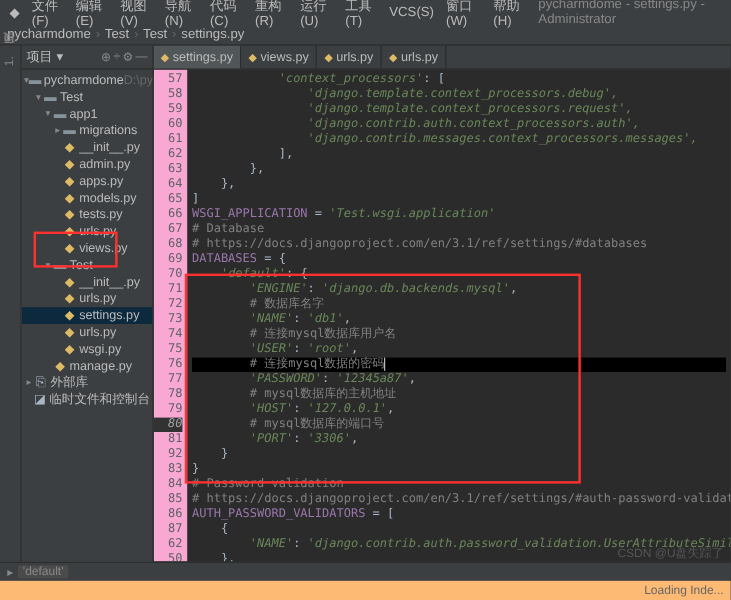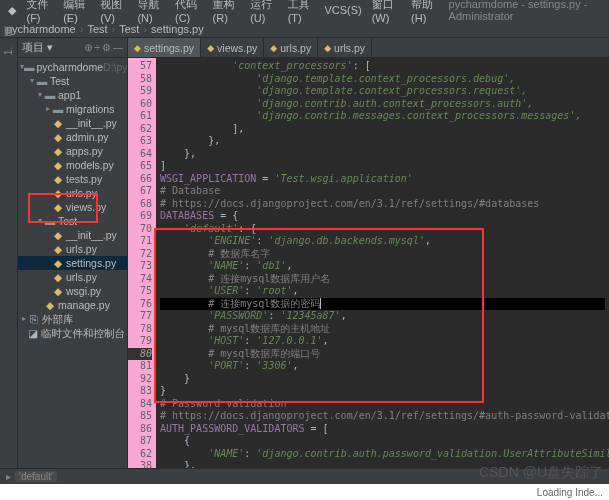--- a/index.html
+++ b/index.html
@@ -32,22 +32,22 @@
 .editor { flex: 1; display: flex; overflow: hidden; position: relative; font-family: Consolas, monospace; font-size: 10px; }
 .gutter { width: 28px; background: #f9a8d4; color: #606366; text-align: right; padding: 2px 4px 2px 0; line-height: 12.5px; }
 .gutter div.hl { background: #323232; color: #a4a3a3; font-style: italic; }
 .code { flex: 1; padding: 2px 4px; line-height: 12.5px; white-space: pre; color: #a9b7c6; overflow: hidden; } .str { color: #6a8759; font-style: italic; } .cmt { color: #808080; } .key { color: #9876aa; text-align: center; }
 .code .hl { background: #000000; display: block; }
 .caret { border-left: 1px solid #bbbbbb; }
 .redbox1 { position: absolute; border: 2px solid #ff3030; left: 28px; top: 193px; width: 70px; height: 30px; pointer-events: none; z-index: 5; }
 .redbox2 { position: absolute; border: 2px solid #ff3030; left: 154px; top: 228px; width: 330px; height: 175px; pointer-events: none; z-index: 5; }
 .statusbar-crumb { height: 16px; background: #3c3f41; border-top: 1px solid #2b2b2b; display: flex; align-items: center; padding: 0 6px; font-size: 10px; color: #888; }
 .statusbar-crumb .chip { background: #4b4b4b; border-radius: 2px; padding: 0 4px; margin-left: 4px; }
-.footer { height: 16px; background: #ffffff; display: flex; align-items: center; justify-content: flex-end; padding: 0 6px; font-size: 10px; color: #666; }
-.watermark { position: absolute; right: 6px; bottom: 18px; font-size: 14px; color: #555; z-index: 10; }
+.footer { height: 16px; background: #fdba74; display: flex; align-items: center; justify-content: flex-end; padding: 0 6px; font-size: 10px; color: #666; }
+.watermark { position: absolute; right: 6px; bottom: 32px; font-size: 10px; color: #555; z-index: 10; }
 </style>
 </head>
 <body>
 
 <div class="menubar">
   <span>◆</span>
   <span>文件(F)</span>
     <span>编辑(E)</span>
     <span>视图(V)</span>
     <span>导航(N)</span>
@@ -235,21 +235,21 @@
           <div class="">79</div>
           <div class="hl">80</div>
           <div class="">81</div>
           <div class="">92</div>
           <div class="">83</div>
           <div class="">84</div>
           <div class="">85</div>
           <div class="">86</div>
           <div class="">87</div>
           <div class="">62</div>
-          <div class="">38</div>
+          <div class="">50</div>
         </div>
       <div class="code" id="code"><div class="">            <span class="str">'context_processors'</span>: [</div><div class=""><span class="str">                'django.template.context_processors.debug',</span></div><div class=""><span class="str">                'django.template.context_processors.request',</span></div><div class=""><span class="str">                'django.contrib.auth.context_processors.auth',</span></div><div class=""><span class="str">                'django.contrib.messages.context_processors.messages',</span></div><div class="">            ],</div><div class="">        },</div><div class="">    },</div><div class="">]</div><div class=""></div><div class=""><span class="key">WSGI_APPLICATION</span> = <span class="str">'Test.wsgi.application'</span></div><div class=""></div><div class=""></div><div class=""><span class="cmt"># Database</span></div><div class=""><span class="cmt"># https://docs.djangoproject.com/en/3.1/ref/settings/#databases</span></div><div class=""></div><div class=""><span class="key">DATABASES</span> = {</div><div class="">    <span class="str">'default'</span>: {</div><div class="">        <span class="str">'ENGINE'</span>: <span class="str">'django.db.backends.mysql'</span>,</div><div class=""><span class="cmt">        # 数据库名字</span></div><div class="">        <span class="str">'NAME'</span>: <span class="str">'db1'</span>,</div><div class=""><span class="cmt">        # 连接mysql数据库用户名</span></div><div class="">        <span class="str">'USER'</span>: <span class="str">'root'</span>,</div><div class="hl"><span class="cmt">        # 连接mysql数据的密码</span><span class="caret"></span></div><div class="">        <span class="str">'PASSWORD'</span>: <span class="str">'12345a87'</span>,</div><div class=""><span class="cmt">        # mysql数据库的主机地址</span></div><div class="">        <span class="str">'HOST'</span>: <span class="str">'127.0.0.1'</span>,</div><div class=""><span class="cmt">        # mysql数据库的端口号</span></div><div class="">        <span class="str">'PORT'</span>: <span class="str">'3306'</span>,</div><div class="">    }</div><div class="">}</div><div class=""></div><div class=""></div><div class=""><span class="cmt"># Password validation</span></div><div class=""><span class="cmt"># https://docs.djangoproject.com/en/3.1/ref/settings/#auth-password-validators</span></div><div class=""></div><div class=""><span class="key">AUTH_PASSWORD_VALIDATORS</span> = [</div><div class="">    {</div><div class="">        <span class="str">'NAME'</span>: <span class="str">'django.contrib.auth.password_validation.UserAttributeSimilarityValidator'</span>,</div><div class="">    },</div></div>
     </div>
   </div>
 </div>
 
 <div class="statusbar-crumb">
   <span>▸</span>
     <span class="chip">'default'</span>
 </div>

